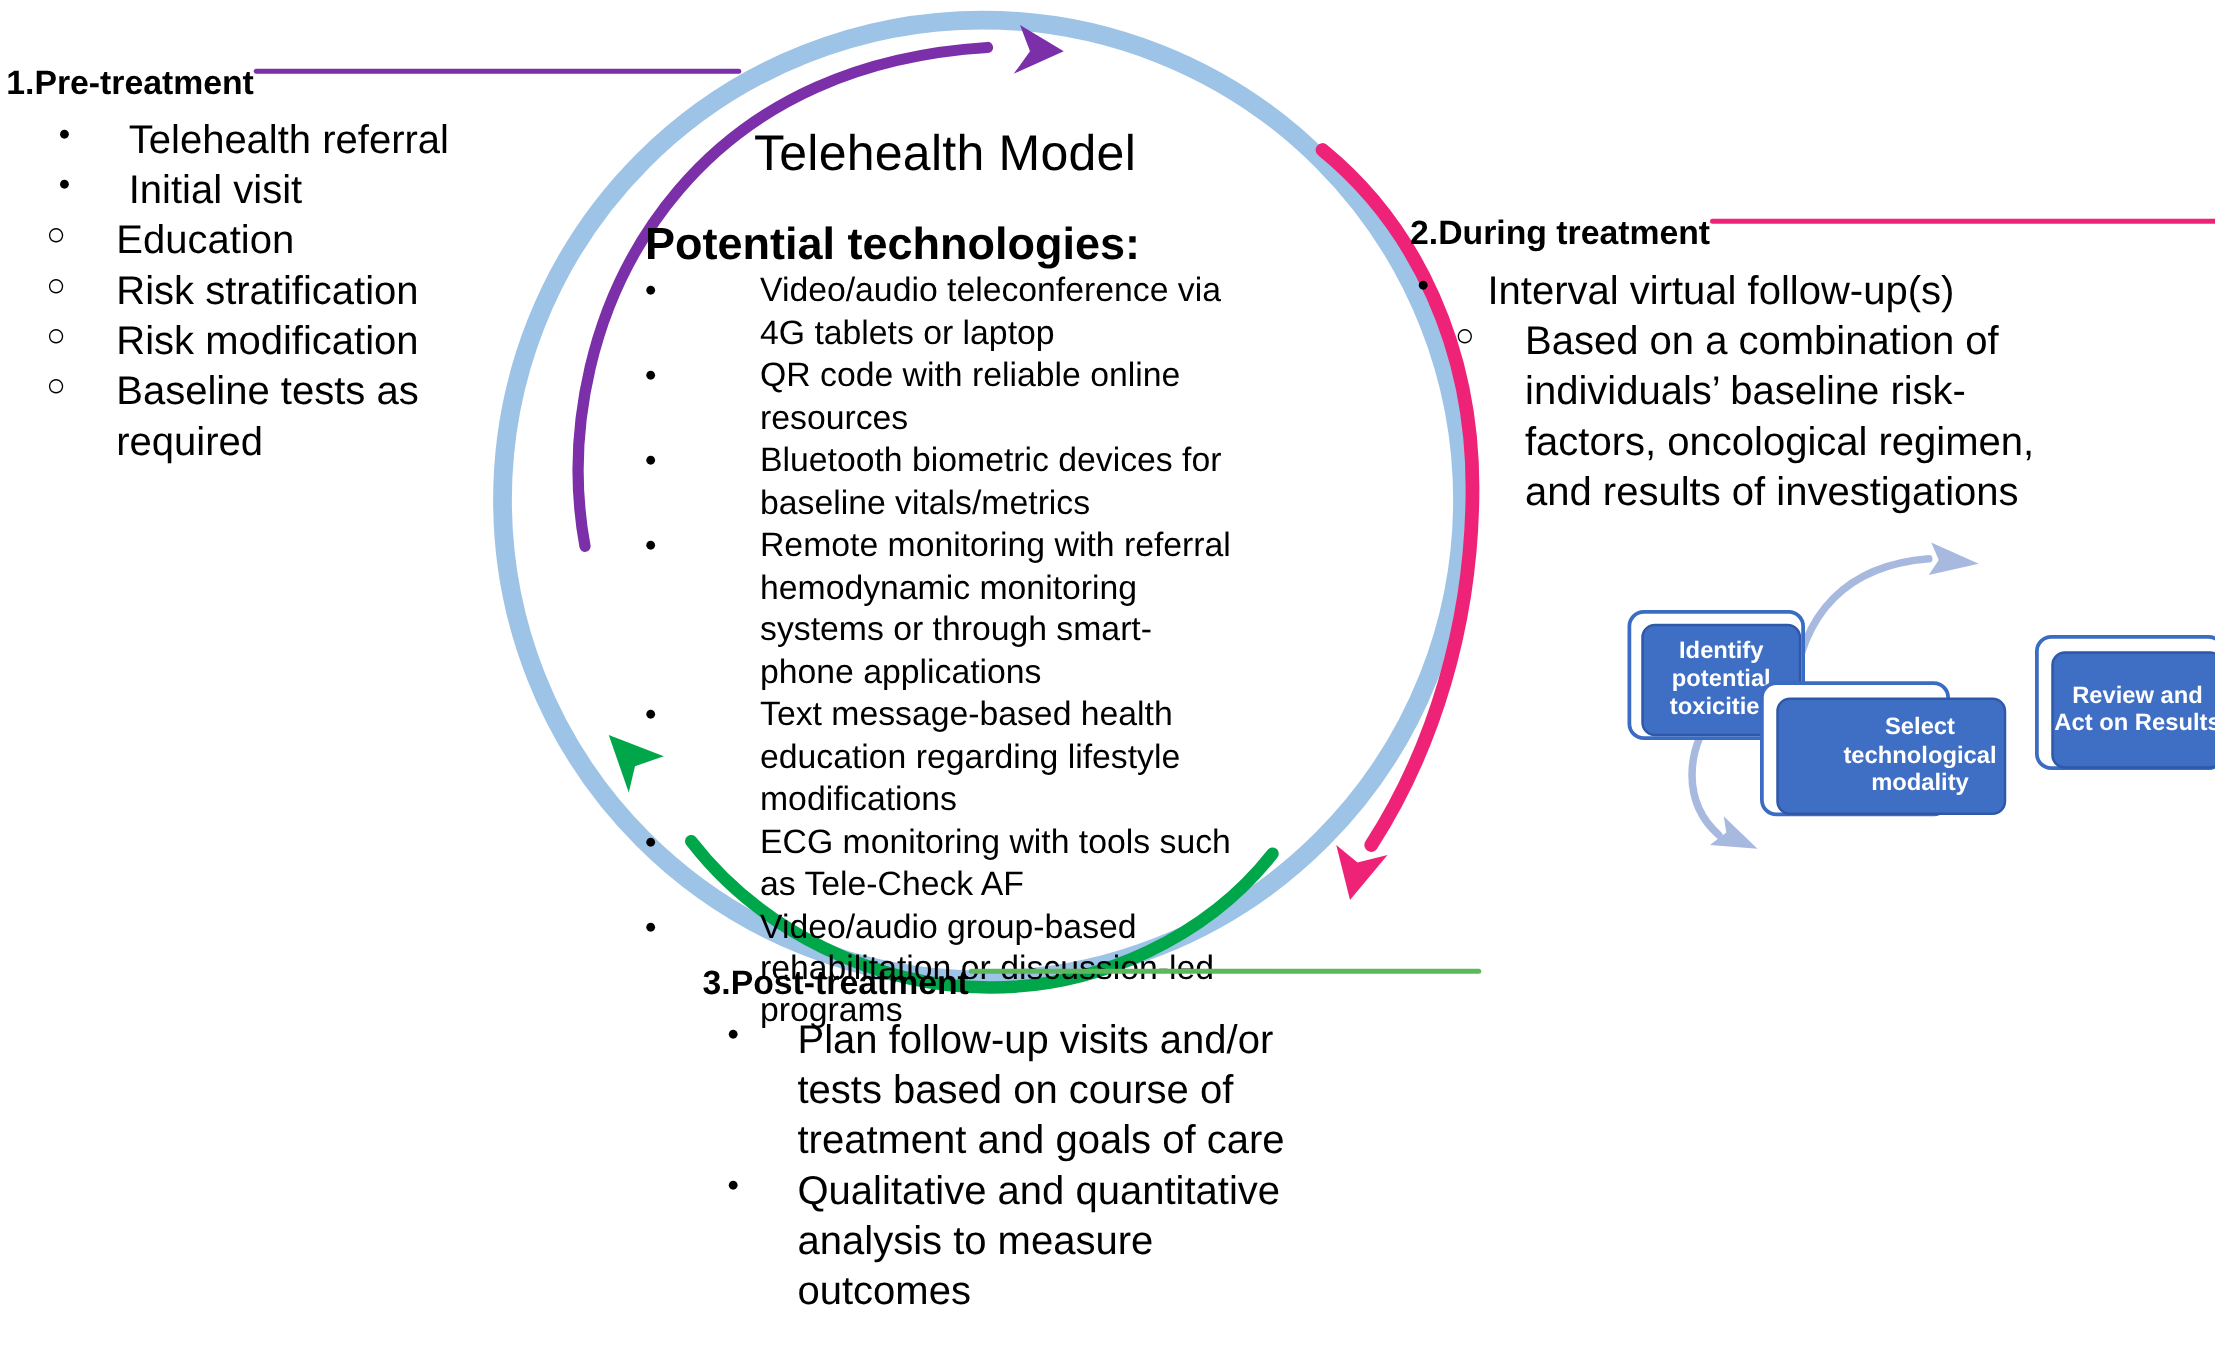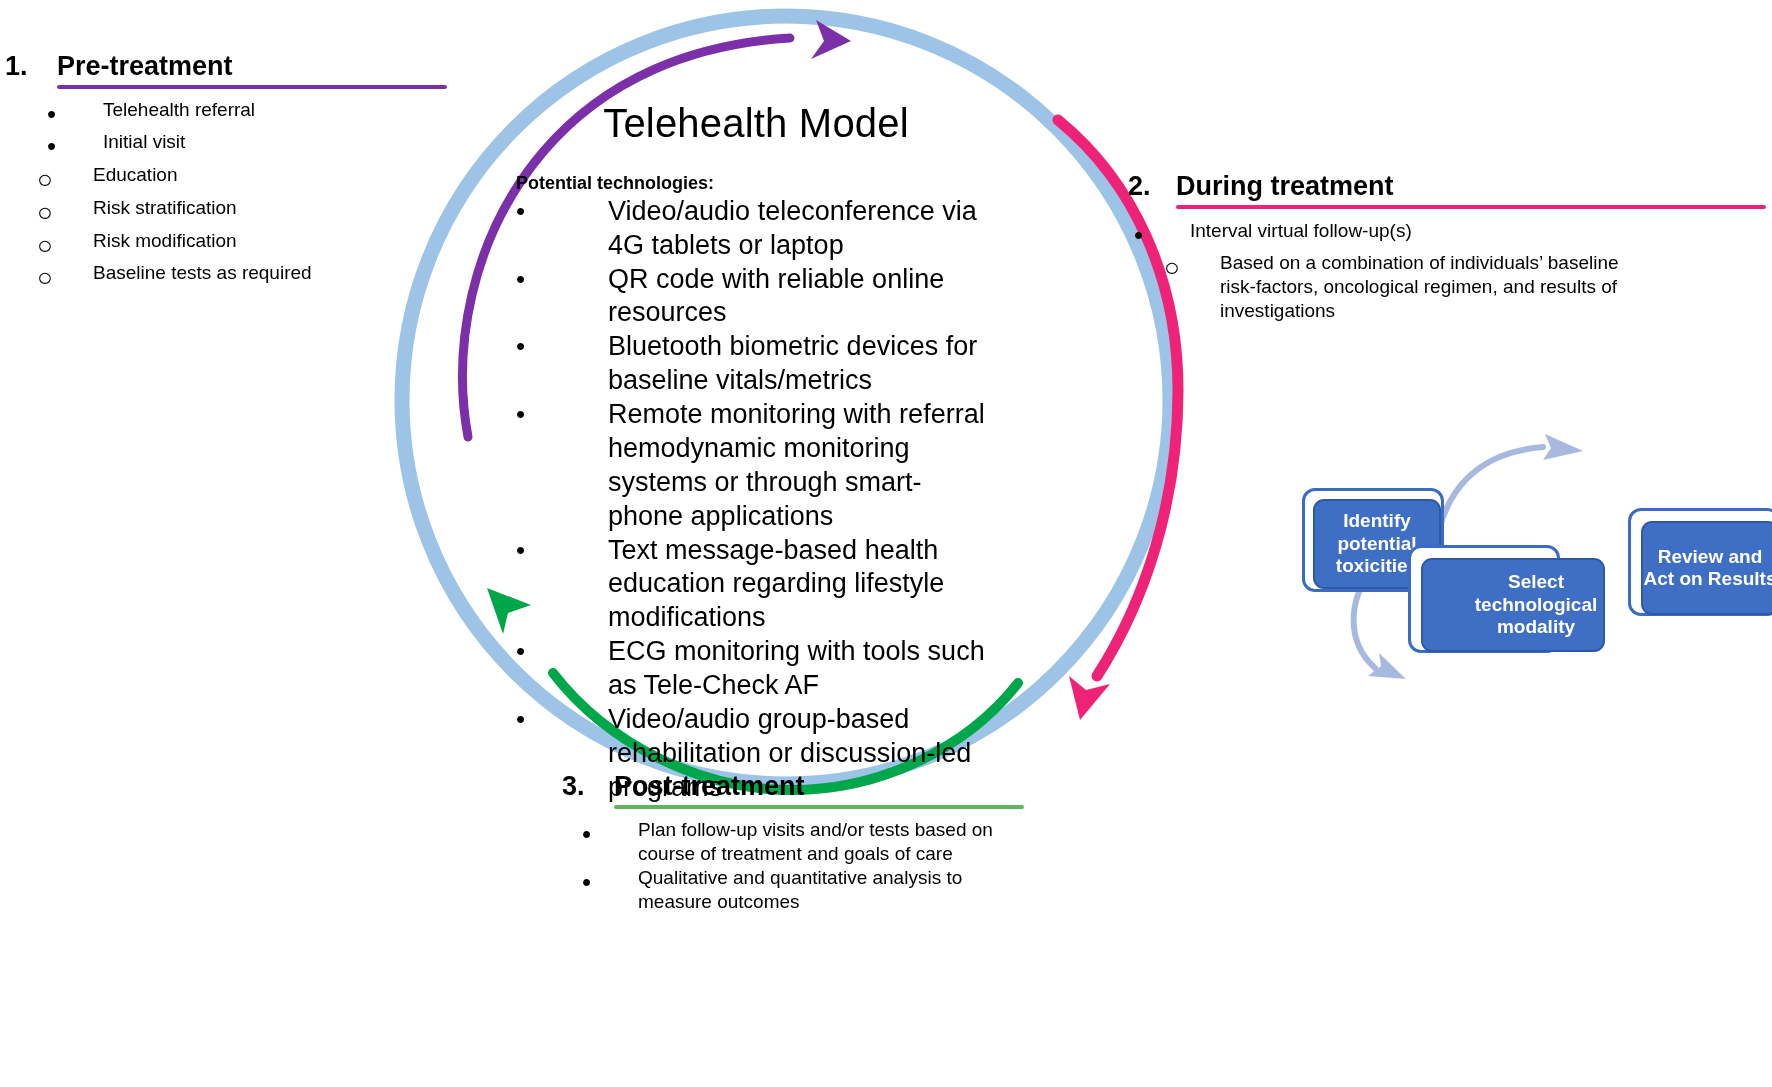--- a/index.html
+++ b/index.html
@@ -7,36 +7,36 @@
     width:1772px;height:1087px;position:relative;overflow:hidden;
     font-family:"Liberation Sans","DejaVu Sans",sans-serif;
     color:#000000;
   }
   .abs{position:absolute;}
   #ring-svg{position:absolute;left:0;top:0;width:1772px;height:1087px;}
 
   
   .sec-head{display:flex;align-items:flex-start;}
   .sec-num{font-size:27px;font-weight:700;line-height:1.1;}
-  .sec-title-wrap{display:flex;flex-direction:column;}
+  .sec-title-wrap{display:flex;}
   .sec-title{font-size:27px;font-weight:700;line-height:1.1;white-space:nowrap;}
   .rule{height:4px;margin-top:3px;border-radius:2px;}
 
   
   ul.lvl1,ul.lvl2{list-style:none;margin:0;padding:0;}
   ul.lvl1>li,ul.lvl2>li{display:flex;align-items:flex-start;}
   .bul{flex:0 0 auto;font-size:26px;line-height:1.26;}
   .bul-dot{width:56px;}
   .bul-circ{width:56px;}
-  .btxt{font-size:19px;line-height:1.26;}
+  .btxt{font-size:32px;line-height:1.26;}
 
   
   #centre{position:absolute;left:516px;top:100px;width:480px;}
   #model-title{font-size:40px;line-height:1.18;text-align:center;letter-spacing:.2px;}
-  #pot-label{font-size:18px;font-weight:700;margin-top:26px;line-height:1.2;}
+  #pot-label{font-size:36px;font-weight:700;margin-top:26px;line-height:1.2;}
   #centre ul.lvl1>li{margin-bottom:0px;}
   #centre .bul-dot{width:52px;}
   #centre .btxt{font-size:27px;line-height:1.255;margin-left:40px;}
 
   
   #sec-pre{position:absolute;left:5px;top:52px;width:470px;}
   #sec-pre .sec-num{width:52px;}
   #sec-pre .rule{background:#7b2fa8;width:390px;}
   #sec-pre ul.lvl1{margin-top:9px;margin-left:42px;}
   #sec-pre ul.lvl2{margin-left:32px;}

